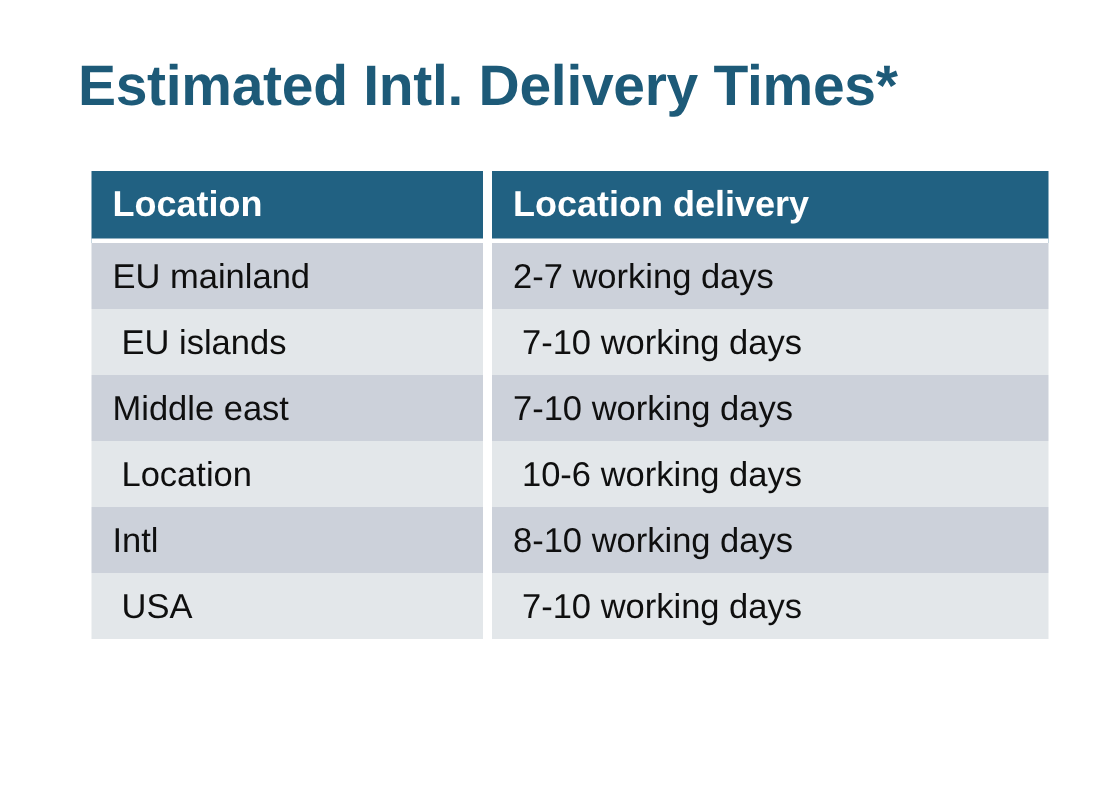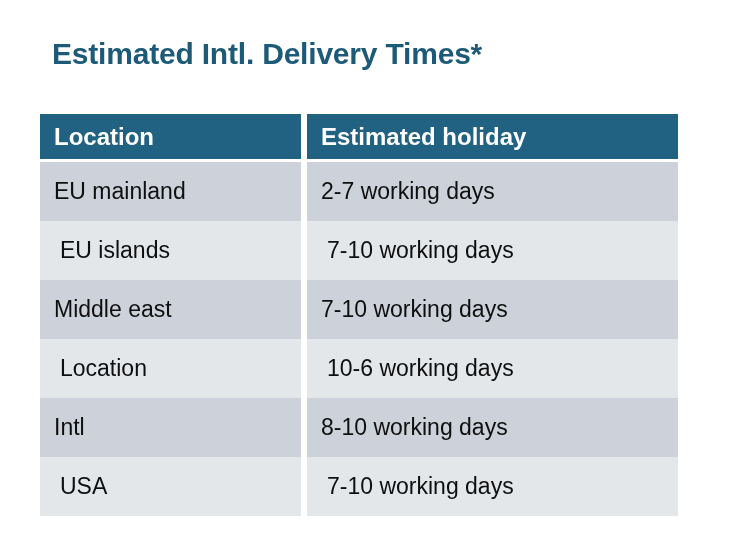--- a/index.html
+++ b/index.html
@@ -18,46 +18,46 @@
     position: relative;
     width: 745px;
     height: 536px;
     box-sizing: border-box;
   }
 
   .page-title {
     position: absolute;
     left: 52px;
     top: 36px;
-    font-size: 30px;
+    font-size: 38px;
     font-weight: bold;
     letter-spacing: -0.2px;
     color: #1d5a78;
     white-space: nowrap;
     line-height: 1.2;
   }
 
   .delivery-table {
     position: absolute;
-    left: 40px;
+    left: 61px;
     top: 114px;
     width: 638px;
     border-collapse: separate;
     border-spacing: 0;
     table-layout: fixed;
   }
 
   .delivery-table col.col-location { width: 261px; }
   .delivery-table col.col-gap      { width: 6px;   }
   .delivery-table col.col-delivery { width: 371px; }
 
   .delivery-table th,
   .delivery-table td {
     padding: 0 14px;
-    height: 59px;
+    height: 44px;
     vertical-align: middle;
     text-align: left;
     font-size: 23px;
     color: #0f0f0f;
     font-weight: normal;
     white-space: nowrap;
   }
 
   .delivery-table th {
     background: #216182;
@@ -103,21 +103,21 @@
   <table class="delivery-table">
     <colgroup>
       <col class="col-location">
       <col class="col-gap">
       <col class="col-delivery">
     </colgroup>
     <thead>
       <tr>
         <th>Location</th>
         <th class="spacer-cell"></th>
-        <th>Estimated holiday</th>
+        <th>Location delivery</th>
       </tr>
     </thead>
     <tbody>
       <tr class="row-dark">
         <td>EU mainland</td>
         <td class="spacer-cell"></td>
         <td>2-7 working days</td>
       </tr>
       <tr class="row-light">
         <td>EU islands</td>

